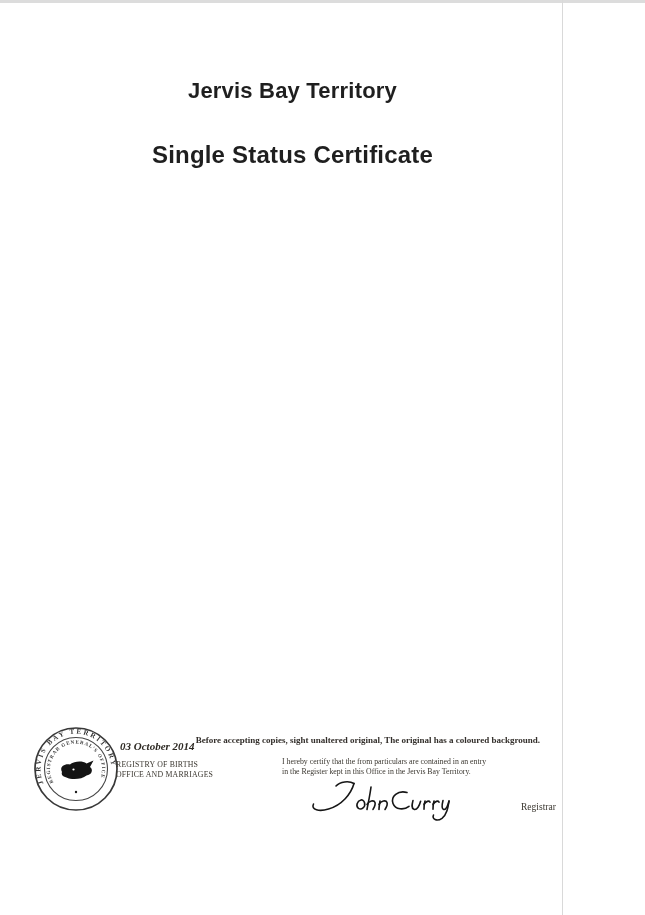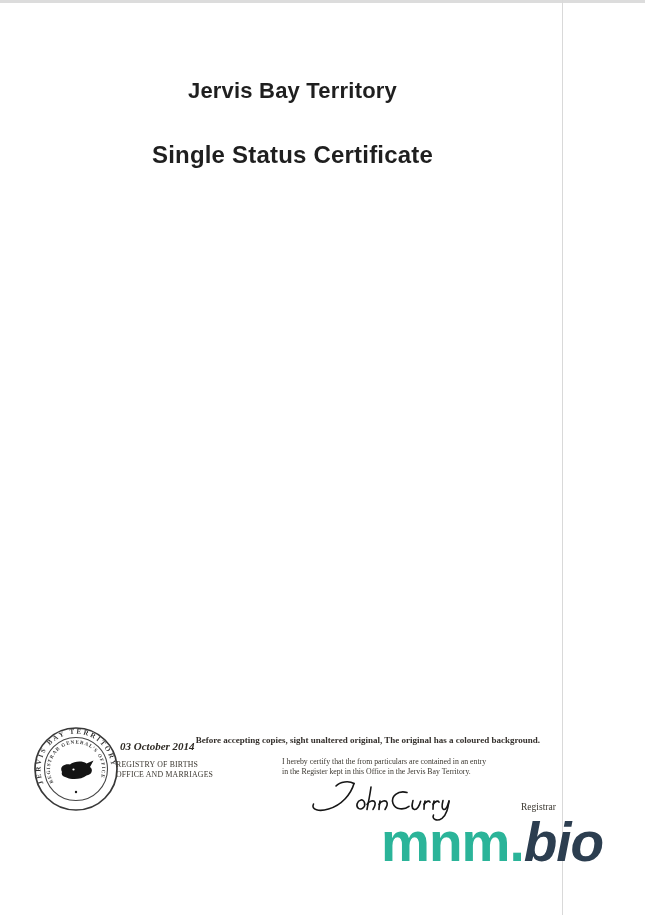--- a/index.html
+++ b/index.html
@@ -156,17 +156,14 @@
         <path d="M133 26.3 C135 23.3 138 22.2 139 24.2"></path>
 
         <path d="M143 22.5 C142 26.5 141.3 30.3 143.3 31.3 C146 32.5 148.2 27 149 23"></path>
         <path d="M149 23 C148 29.5 147 36.5 142 40.3 C137 43.8 131.5 41.3 133.5 37"></path>
       </g>
     </svg>
 
     <div class="registrar-label">Registrar</div>
   </div>
 
-  <div class="watermark">
-    <span class="wm-prefix">mnm.</span><span class="wm-suffix">bio</span>
-  </div>
 
 </div>
 
 </body></html>

